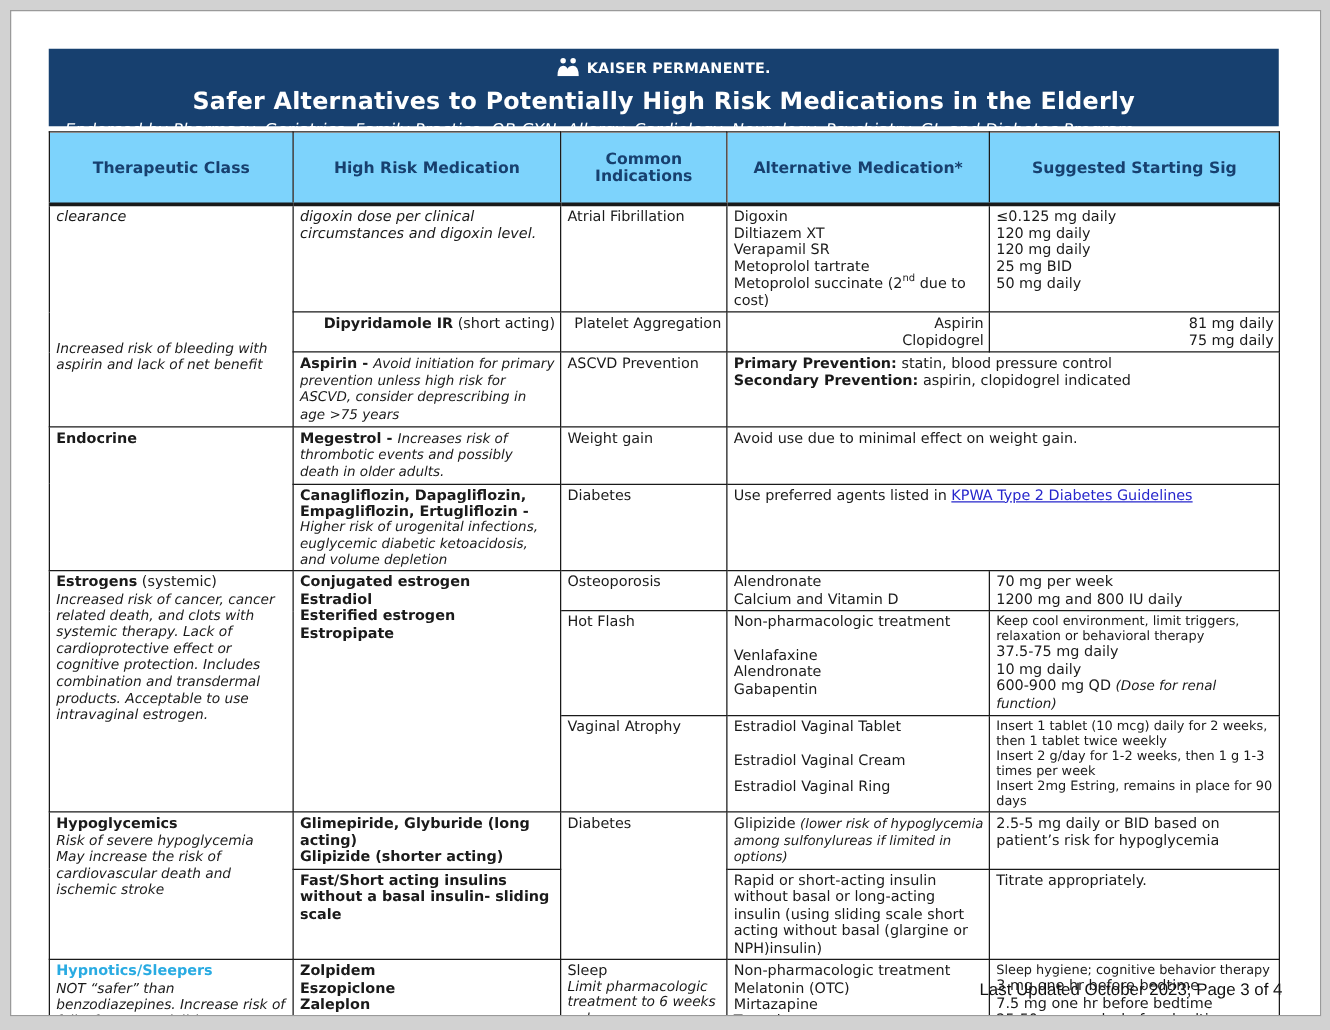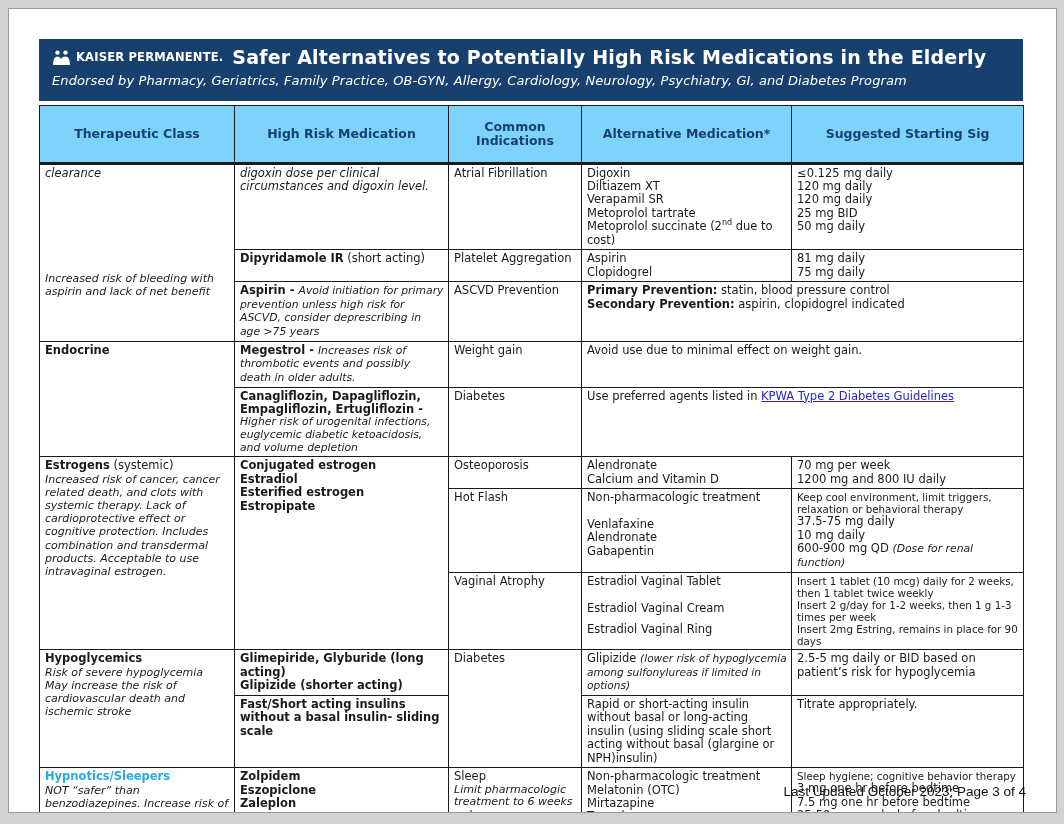--- a/index.html
+++ b/index.html
@@ -16,21 +16,21 @@
     background:#ffffff;
     border:1px solid #9a9a9a;
     overflow:hidden;
   }
   
   .band {
     position:absolute; left:30px; top:30px; width:984px; height:62px;
     background:#17406f; color:#ffffff;
     padding:7px 13px 6px 13px;
   }
-  .band-top { display:flex; align-items:center; gap:9px; }
+  .band-top { display:flex; align-items:center; gap:9px;flex-direction:column; }
   .kp-logo { display:flex; align-items:center; gap:4px; white-space:nowrap; }
   .kp-logo svg { display:block; }
   .kp-name { font-size:11.5px; font-weight:bold; letter-spacing:.2px; }
   .band-title { font-size:19px; font-weight:bold; letter-spacing:.2px; white-space:nowrap; }
   .band-sub { margin-top:5px; font-style:italic; font-size:13px; letter-spacing:.1px; }
   
   table.med {
     position:absolute; left:30px; top:96px; width:984px;
     border-collapse:collapse; table-layout:fixed;
     font-size:11.5px; line-height:1.17;
@@ -118,21 +118,21 @@
           <div><span>Metoprolol succinate (2</span><sup>nd</sup><span> due to cost)</span></div>
         </td>
         <td>
           <div>≤0.125 mg daily</div>
           <div>120 mg daily</div>
           <div>120 mg daily</div>
           <div>25 mg BID</div>
           <div>50 mg daily</div>
         </td>
       </tr>
-      <tr style="height:27px;">
+      <tr style="height:27px;text-align:right;">
         <td><span class="b">Dipyridamole IR</span><span> (short acting)</span></td>
         <td>Platelet Aggregation</td>
         <td>
           <div>Aspirin</div>
           <div>Clopidogrel</div>
         </td>
         <td>
           <div>81 mg daily</div>
           <div>75 mg daily</div>
         </td>

